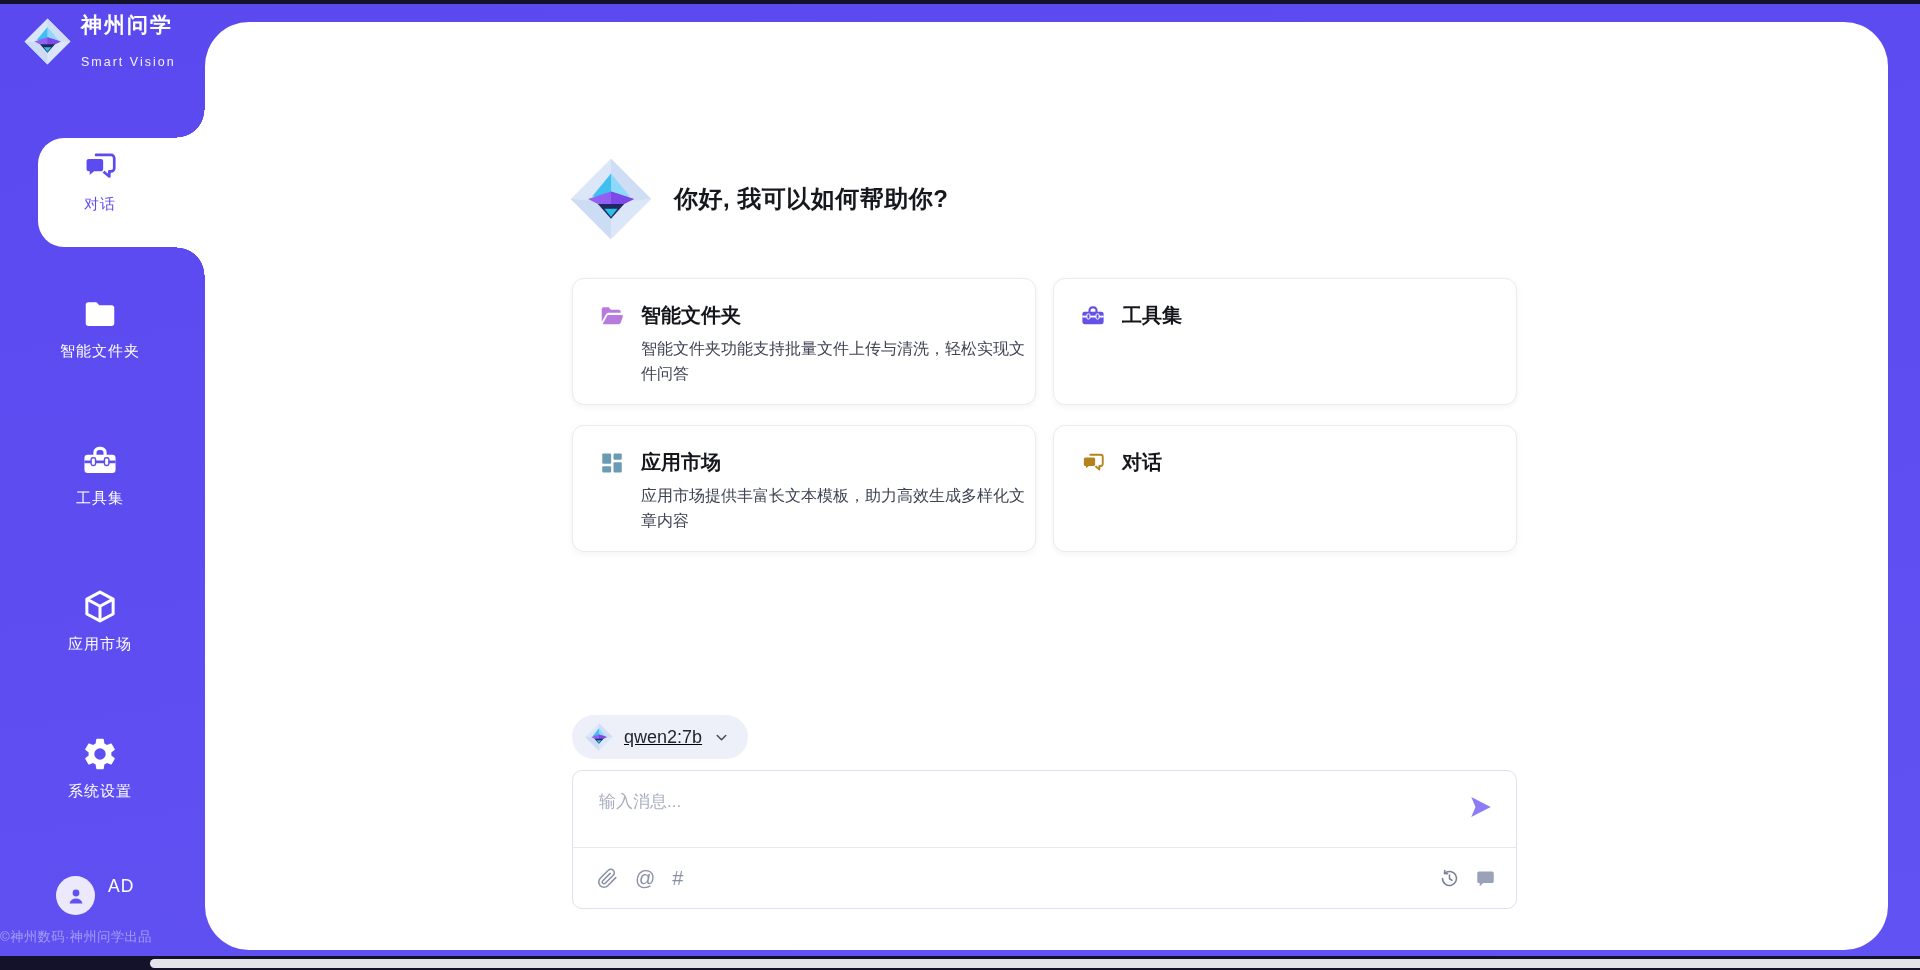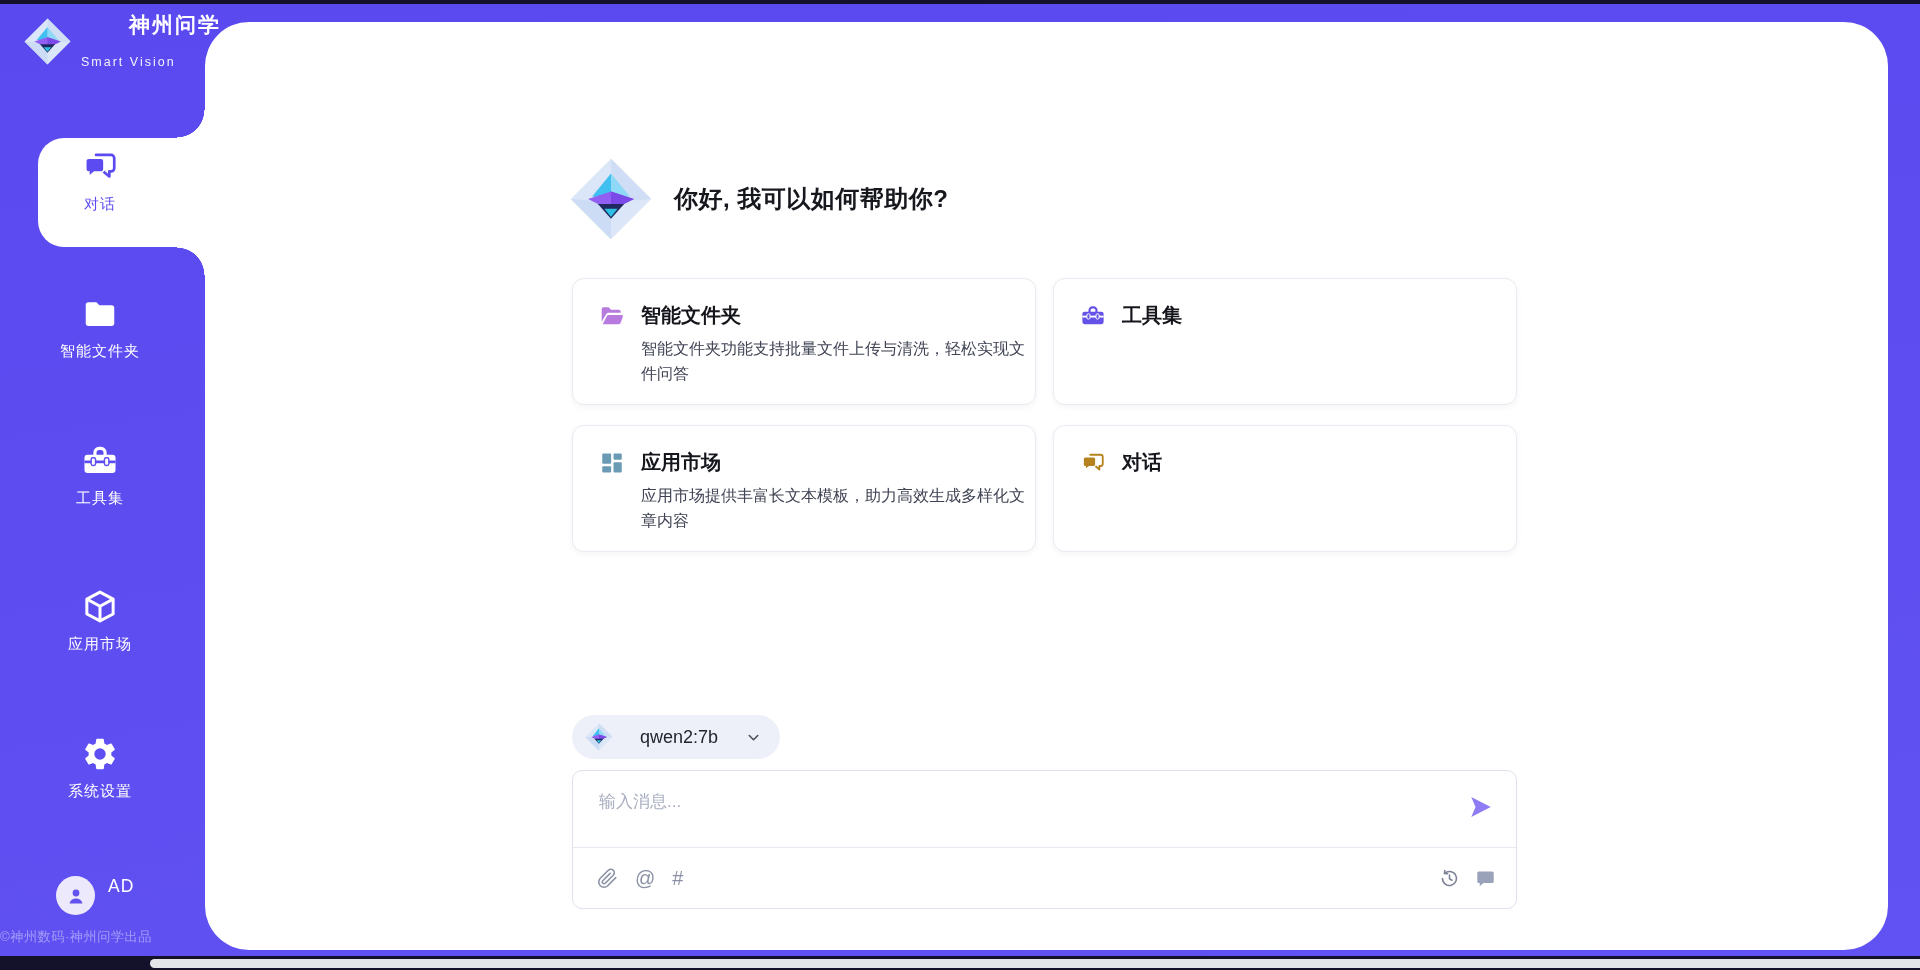--- a/index.html
+++ b/index.html
@@ -14,21 +14,21 @@
   
   .panel{position:absolute;left:205px;top:22px;width:1683px;height:928px;background:#ffffff;border-radius:44px;}
   
   .tab{position:absolute;left:38px;top:138px;width:167px;height:109px;background:#fff;border-radius:26px 0 0 26px;}
   .fillet{position:absolute;width:28px;height:28px;}
   .fillet.f-top{left:177px;top:110px;background:radial-gradient(circle 28px at 0px 0px,rgba(0,0,0,0) 27px,#fff 27.6px);}
   .fillet.f-bot{left:177px;top:247px;background:radial-gradient(circle 28px at 0px 28px,rgba(0,0,0,0) 27px,#fff 27.6px);}
   
   .brand{position:absolute;left:24px;top:13px;display:flex;align-items:center;gap:10px;color:#fff;}
   .brand svg{width:47px;height:47px;}
-  .brand-name{font-size:21px;font-weight:700;letter-spacing:2px;line-height:24px;margin-left:48px;}
+  .brand-name{font-size:21px;font-weight:700;letter-spacing:2px;line-height:24px;}
   .brand-sub{font-size:12.5px;letter-spacing:2px;opacity:.92;margin-top:18px;}
   
   .nav-item{position:absolute;left:0;width:200px;text-align:center;color:#fff;cursor:pointer;}
   .nav-item .nav-ic{display:block;margin:0 auto;width:38px;height:38px;--icon-bg:#5e4ef1;}
   .nav-item .nav-label{display:block;margin-top:9px;font-size:15px;letter-spacing:1px;}
   .nav-item.active{color:#5b4bf0;z-index:3;}
   .nav-item.active .nav-ic{--icon-bg:#ffffff;}
   .nav-item.active .nav-label{font-weight:500;}
   
   .user{position:absolute;left:56px;top:876px;display:flex;align-items:flex-start;gap:13px;color:#fff;cursor:pointer;}
@@ -42,21 +42,21 @@
   .greeting-title{font-size:24px;font-weight:700;color:#17181d;letter-spacing:.5px;}
   
   .cards{position:absolute;left:572px;top:278px;display:grid;grid-template-columns:464px 464px;column-gap:17px;row-gap:20px;}
   .card{height:127px;box-sizing:border-box;background:#fff;border:1px solid #e9eaf2;border-radius:12px;
         box-shadow:0 2px 6px rgba(40,40,80,.05);padding:23px 26px;display:flex;gap:16px;cursor:pointer;}
   .card-ic{width:26px;height:26px;flex:none;margin-top:1px;--icon-bg:#ffffff;}
   .card-title{font-size:20px;font-weight:700;color:#15161c;line-height:26px;}
   .card-desc{margin-top:8px;font-size:16px;color:#3f4353;line-height:25px;width:396px;}
   
   .pill{position:absolute;left:572px;top:715px;height:44px;border-radius:22px;background:#eef0f9;
-        display:inline-flex;align-items:center;gap:27px;padding:0 18px 0 13px;cursor:pointer;}
+        display:inline-flex;align-items:center;gap:11px;padding:0 18px 0 13px;cursor:pointer;text-decoration:underline;}
   .pill svg.gem{width:28px;height:28px;}
   .pill-label{font-size:18px;color:#23252d;}
   .pill .chev{width:17px;height:17px;color:#4a4d57;}
   
   .composer{position:absolute;left:572px;top:770px;width:945px;height:139px;box-sizing:border-box;
             background:#fff;border:1px solid #dfe2ec;border-radius:10px;}
   .composer-input{position:absolute;left:0;top:0;width:100%;height:74px;box-sizing:border-box;border:none;outline:none;
             resize:none;background:transparent;padding:19px 70px 0 26px;font-size:17px;color:#2a2c33;
             font-family:"Liberation Sans","DejaVu Sans",sans-serif;}
   .composer-input::placeholder{color:#a8aec0;}

